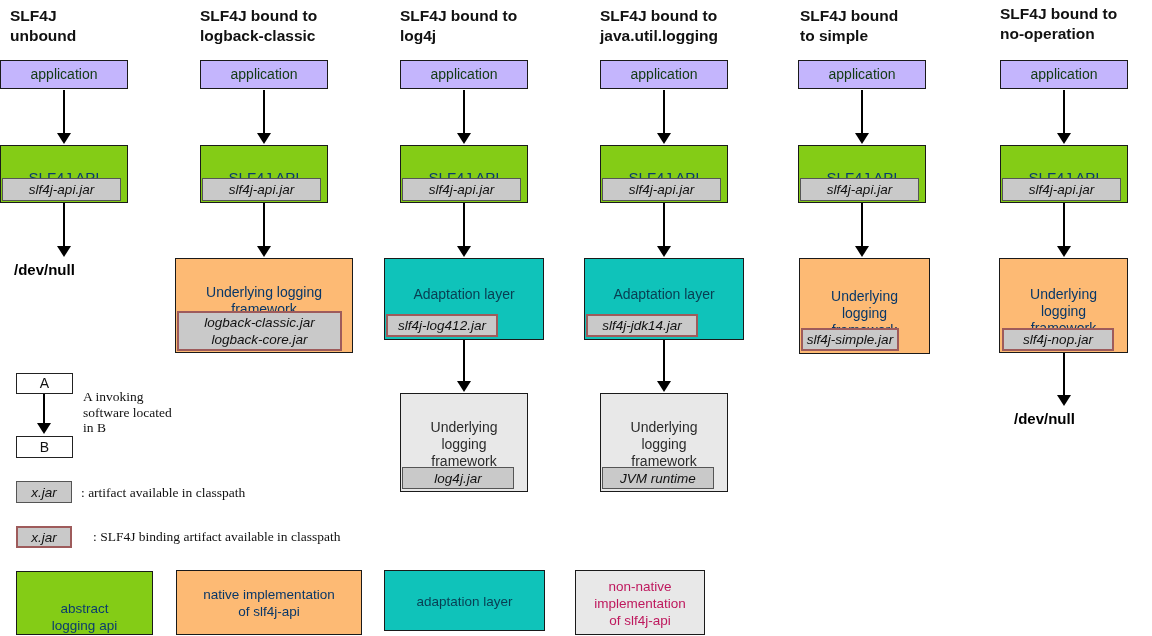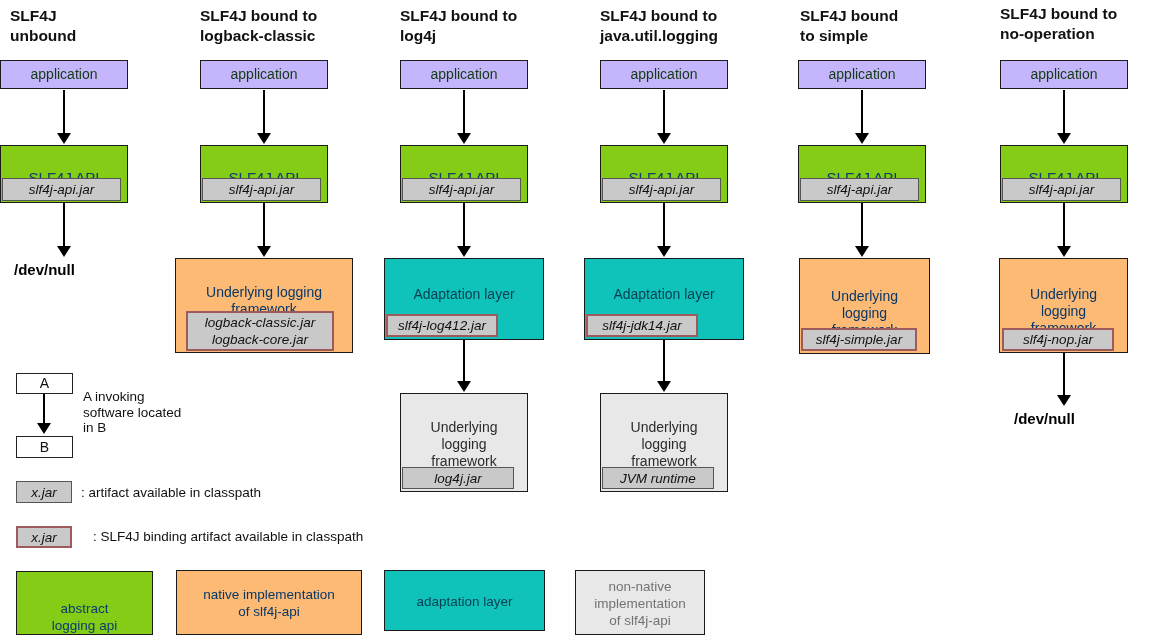--- a/index.html
+++ b/index.html
@@ -26,21 +26,21 @@
     font-style:italic;color:#111;font-size:13.5px;line-height:17px;
     display:flex;align-items:center;justify-content:center;text-align:center;white-space:pre-line;
   }
   .jar.binding{border:2px solid #9e5b5b;}
   .api-label{padding-top:6px;font-size:15px;}
   .varrow{position:absolute;width:14px;}
   .varrow .shaft{position:absolute;left:6.25px;top:0;bottom:10px;width:1.5px;background:#000;}
   .varrow .head{position:absolute;left:0;bottom:0;width:0;height:0;
     border-left:7px solid transparent;border-right:7px solid transparent;border-top:11px solid #000;}
   .sink{position:absolute;font-weight:bold;font-size:15px;color:#000;text-align:left;}
-  .cap{position:absolute;font-size:13.5px;line-height:15.5px;color:#111;white-space:pre-line;}
+  .cap{position:absolute;font-size:13.5px;line-height:15.5px;color:#111;white-space:pre-line;font-family:Liberation Serif, serif;}
   .watermark{position:absolute;font-size:14px;color:#e6e6e6;letter-spacing:0.5px;}
 </style>
 </head>
 <body>
 
 <div class="canvas">
 
   <div class="title" style="left:10px;top:6px;">SLF4J
 unbound</div>
   <div class="box green" style="left:0px;top:60px;width:128px;height:29px;line-height:27px;">application</div>
@@ -69,21 +69,21 @@
     <div class="api-label">SLF4J API</div>
     <div class="jar" style="left:1px;bottom:1px;width:119px;height:23px;">slf4j-api.jar</div>
   </div>
   <div class="varrow" style="left:257px;top:203px;height:54px;">
       <div class="shaft"></div>
       <div class="head"></div>
     </div>
   <div class="box blue" style="left:175px;top:258px;width:178px;height:95px;padding-top:8px;">
     <span>Underlying logging
 framework</span>
-    <div class="jar binding" style="left:10px;bottom:1px;width:148px;height:40px;">logback-classic.jar
+    <div class="jar binding" style="left:1px;bottom:1px;width:165px;height:40px;">logback-classic.jar
 logback-core.jar</div>
   </div>
 
   <div class="title" style="left:400px;top:6px;">SLF4J bound to
 log4j</div>
   <div class="box green" style="left:400px;top:60px;width:128px;height:29px;line-height:27px;">application</div>
   <div class="varrow" style="left:457px;top:90px;height:54px;">
       <div class="shaft"></div>
       <div class="head"></div>
     </div>
@@ -152,21 +152,21 @@
     <div class="jar" style="left:1px;bottom:1px;width:119px;height:23px;">slf4j-api.jar</div>
   </div>
   <div class="varrow" style="left:855px;top:203px;height:54px;">
       <div class="shaft"></div>
       <div class="head"></div>
     </div>
   <div class="box blue" style="left:799px;top:258px;width:131px;height:96px;padding-top:12px;">
     <span>Underlying
 logging
 framework</span>
-    <div class="jar binding" style="left:1px;bottom:2px;width:116px;height:23px;">slf4j-simple.jar</div>
+    <div class="jar binding" style="left:1px;bottom:2px;width:98px;height:23px;">slf4j-simple.jar</div>
   </div>
 
   <div class="title" style="left:1000px;top:4px;">SLF4J bound to
 no-operation</div>
   <div class="box green" style="left:1000px;top:60px;width:128px;height:29px;line-height:27px;">application</div>
   <div class="varrow" style="left:1057px;top:90px;height:54px;">
       <div class="shaft"></div>
       <div class="head"></div>
     </div>
   <div class="box lightblue" style="left:1000px;top:145px;width:128px;height:58px;">
@@ -202,18 +202,18 @@
   <div class="jar" style="left:16px;top:481px;width:56px;height:22px;">x.jar</div>
   <div class="cap" style="left:81px;top:485px;">: artifact available in classpath</div>
   <div class="jar binding" style="left:16px;top:526px;width:56px;height:22px;">x.jar</div>
   <div class="cap" style="left:93px;top:529px;">: SLF4J binding artifact available in classpath</div>
 
   <div class="box lightblue" style="left:16px;top:571px;width:137px;height:64px;padding-top:28px;font-size:13.5px;">abstract
 logging api</div>
   <div class="box blue" style="left:176px;top:570px;width:186px;height:65px;padding-top:15px;font-size:13.5px;">native implementation
 of slf4j-api</div>
   <div class="box teal" style="left:384px;top:570px;width:161px;height:61px;padding-top:22px;font-size:13.5px;">adaptation layer</div>
-  <div class="box grayframe" style="left:575px;top:570px;width:130px;height:65px;padding-top:7px;font-size:13.5px;color:#737373;">non-native
+  <div class="box grayframe" style="left:575px;top:570px;width:130px;height:65px;padding-top:7px;font-size:13.5px;color:#be185d;">non-native
 implementation
 of slf4j-api</div>
 
 
 </div>
 
 </body></html>

